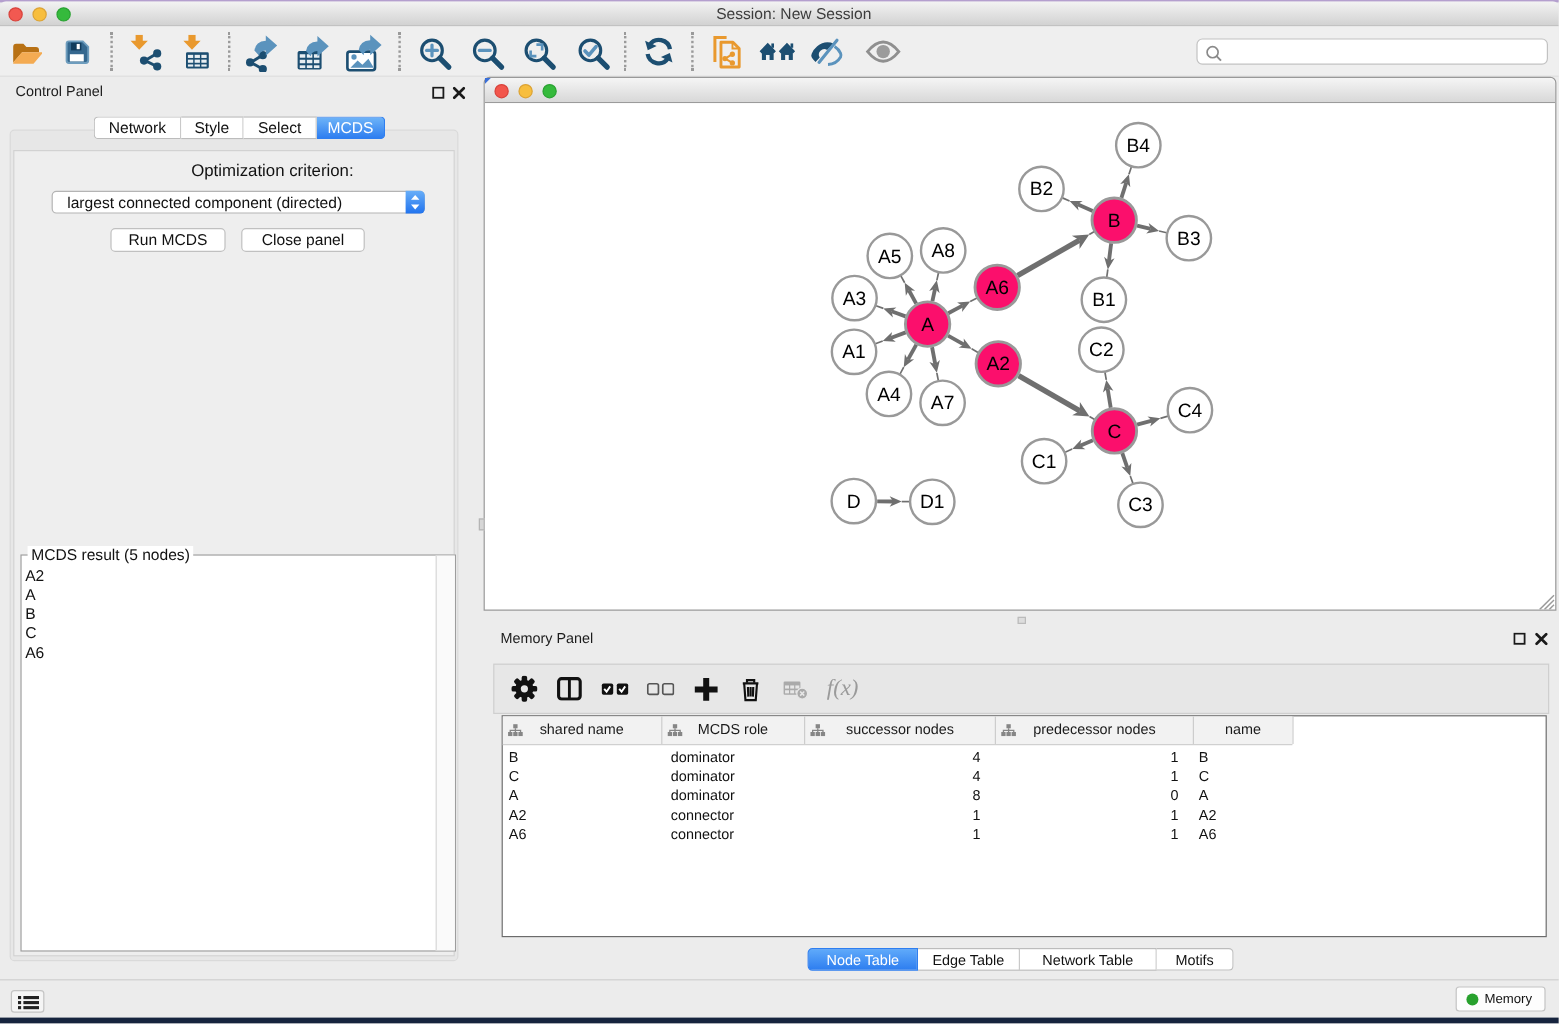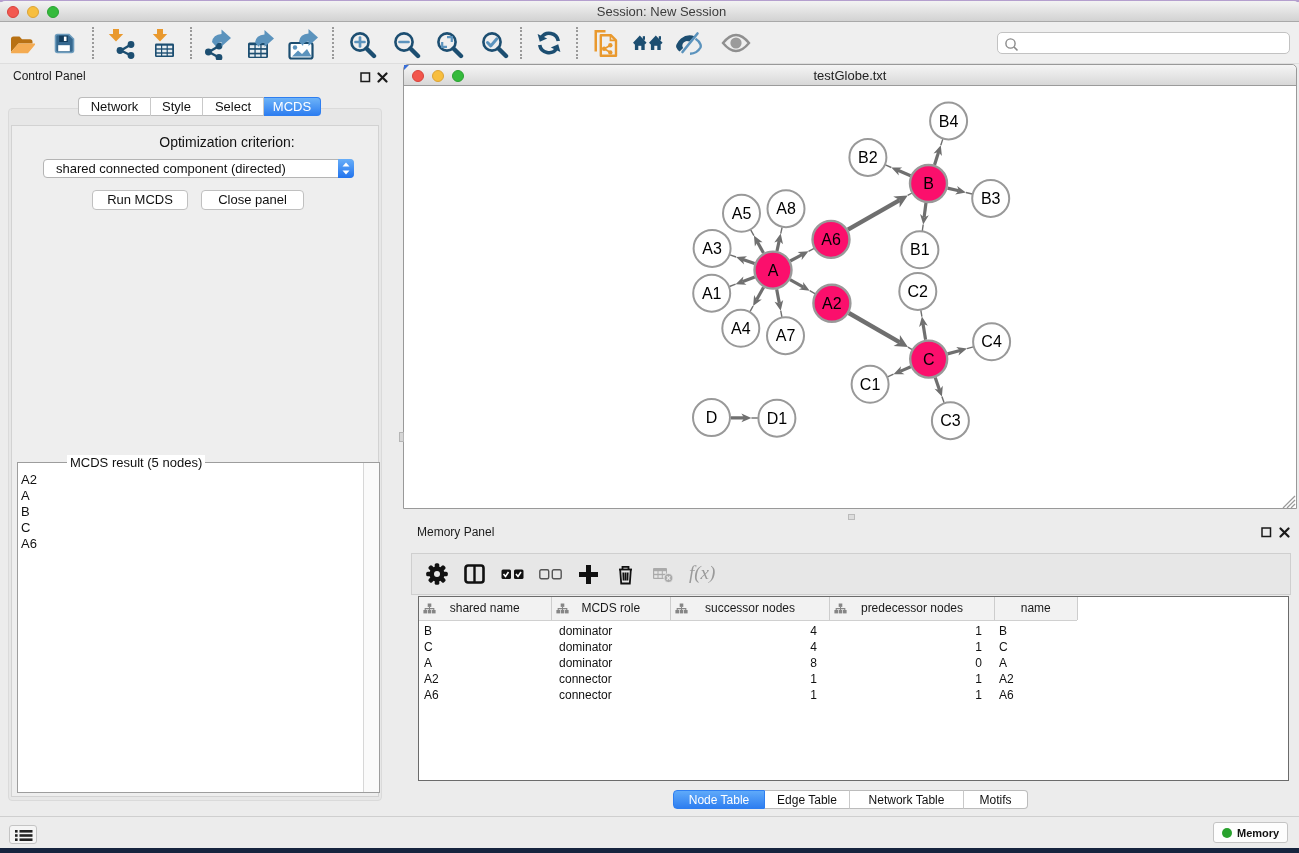--- a/index.html
+++ b/index.html
@@ -38,21 +38,21 @@
   border:1px solid #b4b4b4; border-radius:4px; font-size:13px; color:#111;
   line-height:17px; padding-left:12px; }
 #comboBtn { left:338px; top:159px; width:16px; height:19px; border-radius:0 4px 4px 0;
   background:linear-gradient(#68aef8,#2173ee); }
 .btn { position:absolute; height:20px; background:#fff; border:1px solid #c0c0c0;
   border-radius:4px; font-size:13px; color:#111; text-align:center; line-height:18px; }
 #btnRun { left:92px; top:190px; width:96px; }
 #btnClose { left:201px; top:190px; width:103px; }
 #mcdsGroup { left:17px; top:462px; width:363px; height:331px; background:#fff;
   border:1px solid #9d9d9d; }
-#mcdsLabel { left:23px; top:455px; background:#fff; padding:0 3px; font-size:13px; color:#111;margin-left:44px; }
+#mcdsLabel { left:23px; top:455px; background:#fff; padding:0 3px; font-size:13px; color:#111; }
 #mcdsList { left:21px; top:472px; font-size:13px; color:#111; line-height:16px; }
 #mcdsSb { left:363px; top:463px; width:16px; height:329px; background:#fafafa;
   border-left:1px solid #d7d7d7; }
 #gwin { left:403px; top:64px; width:894px; height:445px; background:#fff;
   border:1px solid #999; border-radius:5px 5px 0 0; }
 #gtitle { left:0; top:0; width:892px; height:21px;
   background:linear-gradient(#f5f5f5,#d8d8d8); border-bottom:1px solid #9b9b9b;
   border-radius:5px 5px 0 0; }
 #gtitle .t1 { left:8px; background:#f2564c; border:0.5px solid #d8433c; }
 #gtitle .t2 { left:28px; background:#f7be3e; border:0.5px solid #dca335; }
@@ -76,21 +76,21 @@
 #btTabs .tab.last { border-radius:0 4px 4px 0; border-right:1px solid #bcbcbc; }
 #btTabs .tab.sel { background:linear-gradient(#5faafa,#2e7ef0); color:#fff; border-color:#2e7ef0; }
 #statusbar { left:0; top:816px; width:1299px; height:32px; background:#ececec;
   border-top:1px solid #cfcfcf; }
 #listBtn { left:9px; top:825px; width:28px; height:19px; background:#f5f5f5;
   border:1px solid #c4c4c4; border-radius:3px; }
 #memBtn { left:1213px; top:822px; width:75px; height:21px; background:#fdfdfd;
   border:1px solid #c4c4c4; border-radius:3px; font-size:11px; color:#111; }
 #memBtn .dot { position:absolute; left:8px; top:5px; width:10px; height:10px;
   border-radius:50%; background:#28a12d; }
-#memBtn .txt { position:absolute; left:23px; top:4px;font-weight:bold; }
+#memBtn .txt { position:absolute; left:23px; top:4px; }
 #deskBottom { left:0; top:848px; width:1299px; height:5px; background:#16243e; }
 </style>
 </head>
 <body>
 <div id="deskTop" class="abs"></div>
 <div id="titlebar" class="abs">
   <div class="tl t1"></div>
     <div class="tl t2"></div>
     <div class="tl t3"></div>
 </div>
@@ -242,40 +242,39 @@
   </svg>
 <div id="cpBox" class="abs"></div>
 <div id="cpInner" class="abs"></div>
 <div id="cpTabs" class="abs tabgrp">
   <div class="tab first" style="width:73px">Network</div>
   <div class="tab" style="width:52px">Style</div>
   <div class="tab" style="width:61px">Select</div>
   <div class="tab last sel" style="width:57px">MCDS</div>
 </div>
 <div id="optLabel" class="abs">Optimization criterion:</div>
-<div id="combo" class="abs">shared connected component (directed)</div>
+<div id="combo" class="abs">largest connected component (directed)</div>
 <div id="comboBtn" class="abs">
     <svg class="abs" style="left:3px;top:2px" width="10" height="15" viewBox="0 0 10 15">
       <path d="M1.5,5.5 L5,1.5 L8.5,5.5 z" fill="#fff"></path>
       <path d="M1.5,9.5 L5,13.5 L8.5,9.5 z" fill="#fff"></path>
     </svg>
   </div>
 <div id="btnRun" class="btn">Run MCDS</div>
 <div id="btnClose" class="btn">Close panel</div>
 <div id="mcdsGroup" class="abs"></div>
 <div id="mcdsSb" class="abs"></div>
 <div id="mcdsLabel" class="abs">MCDS result (5 nodes)</div>
 <div id="mcdsList" class="abs">A2<br>A<br>B<br>C<br>A6</div>
 <div id="gwin" class="abs">
   <div id="gtitle" class="abs">
     <div class="tl t1"></div>
       <div class="tl t2"></div>
       <div class="tl t3"></div>
   </div>
-  <div id="gtitleText" class="abs">testGlobe.txt</div>
   <svg class="abs" style="left:1px;top:21px" width="892" height="423" viewBox="0 0 892 423">
 <line x1="358.5" y1="167.0" x2="352.4" y2="155.9" stroke="#6f6f6f" stroke-width="3.2"></line>
 <polygon points="348.9,149.6 357.6,156.2 352.4,155.9 349.9,160.5" fill="#6f6f6f"></polygon>
 <line x1="348.9" y1="149.6" x2="345.7" y2="143.9" stroke="#6f6f6f" stroke-width="1.4"></line>
 <line x1="372.0" y1="165.0" x2="374.2" y2="154.7" stroke="#6f6f6f" stroke-width="3.2"></line>
 <polygon points="375.7,147.6 378.0,158.3 374.2,154.7 369.3,156.5" fill="#6f6f6f"></polygon>
 <line x1="375.7" y1="147.6" x2="377.1" y2="141.3" stroke="#6f6f6f" stroke-width="1.4"></line>
 <line x1="349.6" y1="177.6" x2="337.9" y2="173.4" stroke="#6f6f6f" stroke-width="3.2"></line>
 <polygon points="331.1,171.0 342.0,170.2 337.9,173.4 339.1,178.5" fill="#6f6f6f"></polygon>
 <line x1="331.1" y1="171.0" x2="325.0" y2="168.8" stroke="#6f6f6f" stroke-width="1.4"></line>

